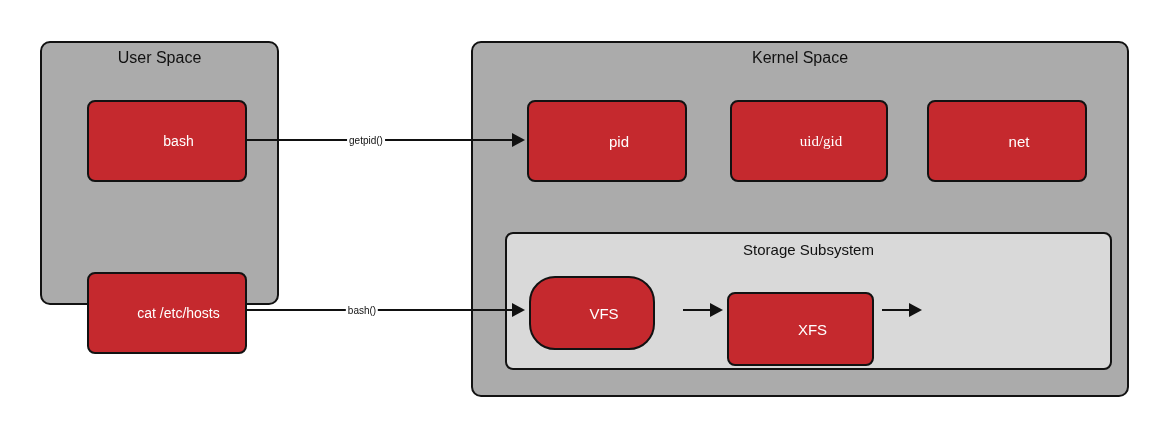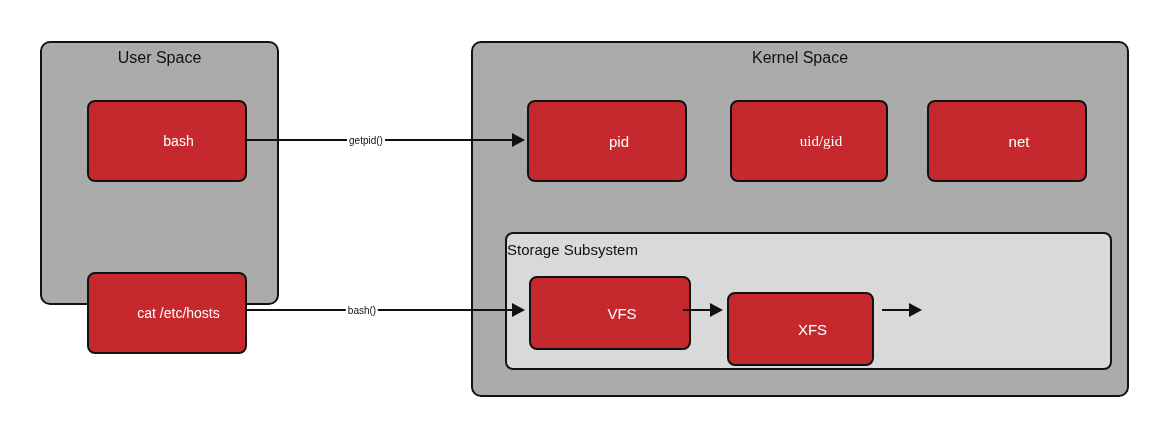--- a/index.html
+++ b/index.html
@@ -43,21 +43,21 @@
     position: absolute;
     background: var(--subsystem-fill);
     border: 2px solid var(--border);
     border-radius: 8px;
   }
   .subsystem-title {
     position: absolute;
     top: 7px;
     left: 0;
     width: 100%;
-    text-align: left;
+    text-align: center;
     font-size: 15px;
     color: var(--title-text);
   }
   .node {
     position: absolute;
     background: var(--node-fill);
     border: 2px solid var(--border);
     border-radius: 8px;
     display: flex;
     align-items: center;
@@ -93,21 +93,21 @@
   #user-space   { left: 40px;  top: 41px;  width: 239px; height: 264px; }
   #node-bash    { left: 45px;  top: 57px;  width: 160px; height: 82px; }
   #node-cat     { left: 45px;  top: 229px; width: 160px; height: 82px; }
 
   #kernel-space { left: 471px; top: 41px;  width: 658px; height: 356px; }
   #node-pid     { left: 54px;  top: 57px;  width: 160px; height: 82px; }
   #node-uidgid  { left: 257px; top: 57px;  width: 158px; height: 82px; font-family: Liberation Serif, serif; }
   #node-net     { left: 454px; top: 57px;  width: 160px; height: 82px; }
 
   #storage-subsystem { left: 32px; top: 189px; width: 607px; height: 138px; }
-  #node-vfs     { left: 22px;  top: 42px;  width: 162px; height: 74px; }
+  #node-vfs     { left: 22px;  top: 42px;  width: 126px; height: 74px; border-radius: 26px; }
   #node-xfs     { left: 220px; top: 42px;  width: 147px; height: 74px; margin-top: 16px; }
   #node-block   { left: 419px; top: 42px;  width: 161px; height: 74px; }
 
   #getpid-line  { left: 245px; top: 139px; width: 268px; }
   #getpid-head  { left: 512px; top: 133px; }
   #getpid-label { left: 366px; top: 140px; }
 
   #open-line    { left: 245px; top: 309px; width: 268px; }
   #open-head    { left: 512px; top: 303px; }
   #open-label   { left: 362px; top: 310px; }

